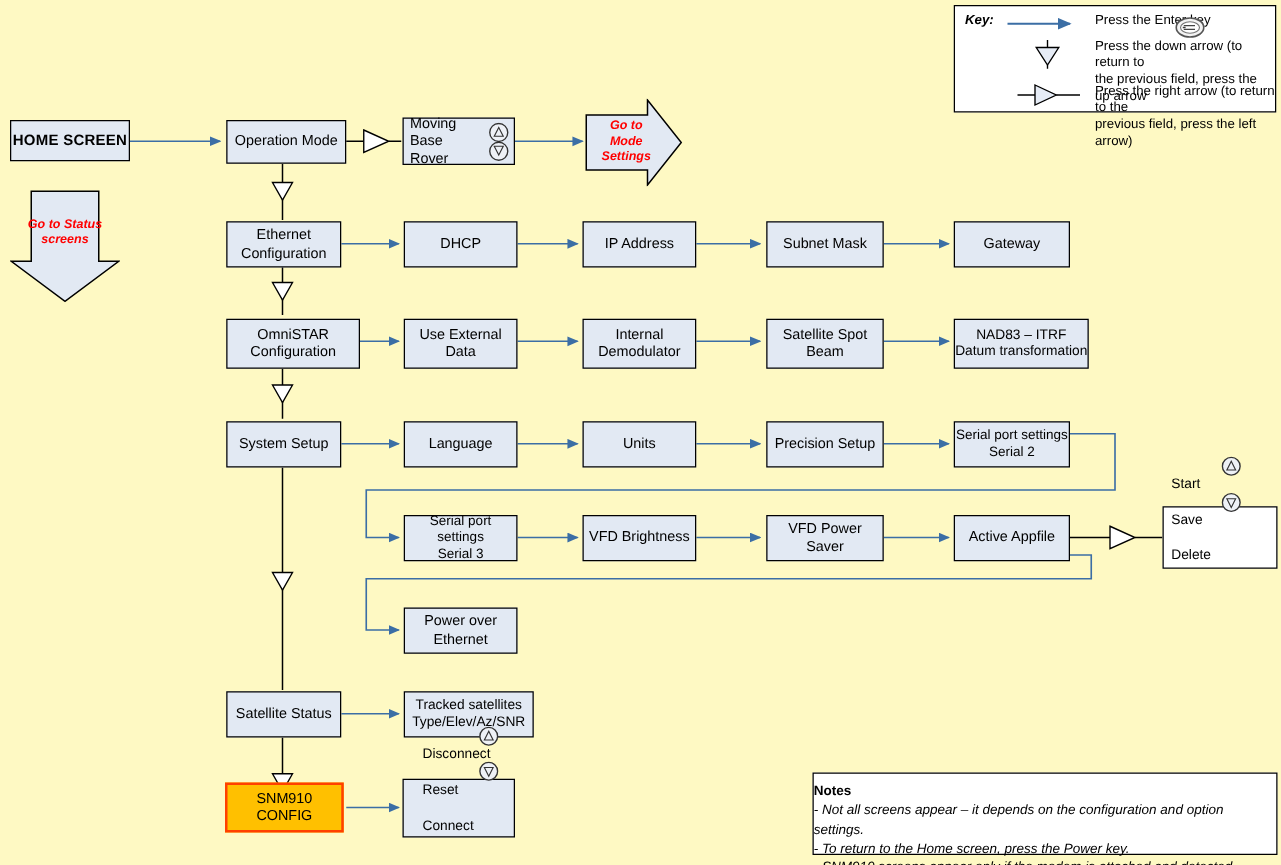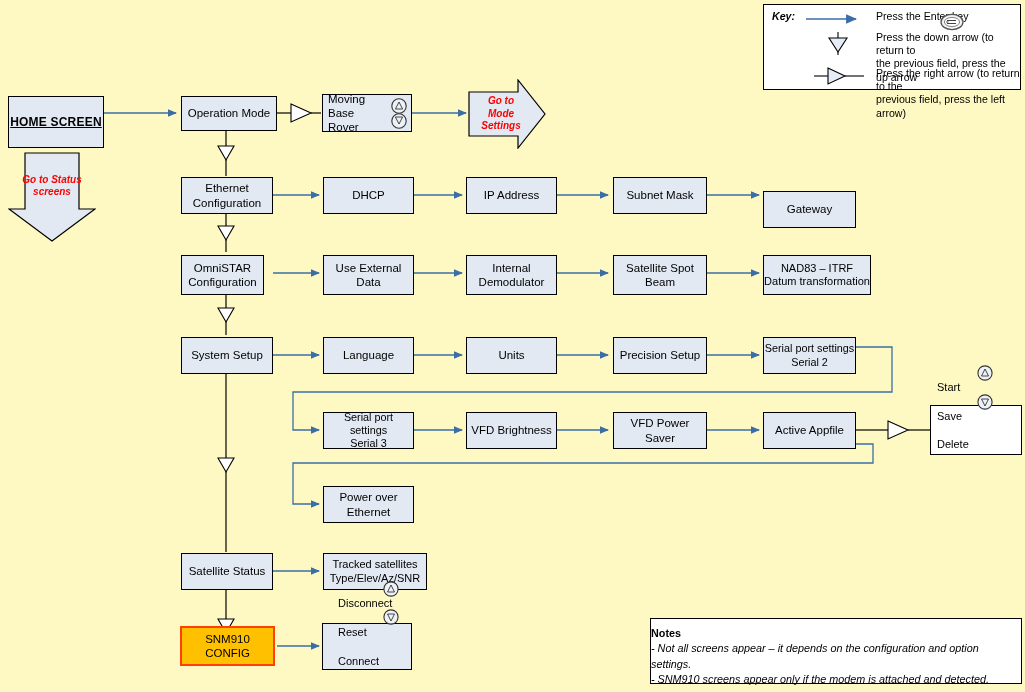--- a/index.html
+++ b/index.html
@@ -210,21 +210,21 @@
 
     <svg style="position:absolute; left:48px; top:61px;" width="56" height="20">
       <path d="M2,10 L16,10" stroke="#000" stroke-width="1.1" fill="none"></path>
       <path d="M16,2 L33,10 L16,18 z" fill="#e6ecf6" stroke="#000" stroke-width="1.1"></path>
       <path d="M33,10 L52,10" stroke="#000" stroke-width="1.1" fill="none"></path>
     </svg>
     <div class="krow" style="left:112px; top:62px; white-space:pre-line;">Press the right arrow (to return to the
 previous field, press the left arrow)</div>
   </div>
 
-  <div class="node home" style="left:8px; top:96px; width:96px; height:52px;text-decoration:underline;">HOME SCREEN</div>
+  <div class="node home" style="left:8px; top:96px; width:96px; height:33px;">HOME SCREEN</div>
 
   <div class="callout" style="left:8px; top:152px; width:88px; height:90px;">
     <svg width="88" height="90" viewBox="0 0 88 90">
       <path d="M17,1 L71,1 L71,57 L87,57 L44,89 L1,57 L17,57 z" fill="#e2e9f3" stroke="#000000" stroke-width="1.2"></path>
     </svg>
     <span class="cl-text" style="margin-top:-22px;">Go to Status
 screens</span>
   </div>
 
   <div class="node" style="left:181px; top:96px; width:96px; height:35px;">Operation Mode</div>
@@ -247,23 +247,23 @@
     <span class="cl-text" style="margin-left:-12px;">Go to
 Mode
 Settings</span>
   </div>
 
   <div class="node" style="left:181px; top:177px; width:92px; height:37px;">Ethernet
 Configuration</div>
   <div class="node" style="left:323px; top:177px; width:91px; height:37px;">DHCP</div>
   <div class="node" style="left:466px; top:177px; width:91px; height:37px;">IP Address</div>
   <div class="node" style="left:613px; top:177px; width:94px; height:37px;">Subnet Mask</div>
-  <div class="node" style="left:763px; top:191px; width:93px; height:37px;">Gateway</div>
-
-  <div class="node" style="left:181px; top:255px; width:83px; height:40px;">OmniSTAR
+  <div class="node" style="left:763px; top:177px; width:93px; height:37px;">Gateway</div>
+
+  <div class="node" style="left:181px; top:255px; width:107px; height:40px;">OmniSTAR
 Configuration</div>
   <div class="node" style="left:323px; top:255px; width:91px; height:40px;">Use External Data</div>
   <div class="node" style="left:466px; top:255px; width:91px; height:40px;">Internal
 Demodulator</div>
   <div class="node" style="left:613px; top:255px; width:94px; height:40px;">Satellite Spot
 Beam</div>
   <div class="node" style="left:763px; top:255px; width:108px; height:40px; font-size:11px;">NAD83 – ITRF
 Datum transformation</div>
 
   <div class="node" style="left:181px; top:337px; width:92px; height:37px;">System Setup</div>
@@ -317,16 +317,17 @@
       <svg style="position:absolute; right:8px; top:27px;" width="16" height="16">
         <circle cx="8" cy="8" r="7.1" fill="#eef1f6" stroke="#333" stroke-width="1.1"></circle>
         <path d="M4.5,5 L11.5,5 L8,12 z" fill="none" stroke="#333" stroke-width="0.9"></path>
       </svg>
     </div>
   </div>
 
   <div class="notesbox" style="left:650px; top:618px; width:372px; height:66px;">
     <div class="notes-title">Notes</div>
     <div class="notes-line">- Not all screens appear – it depends on the configuration and option settings.</div>
+    <div class="notes-line">- To return to the Home screen, press the Power key.</div>
     <div class="notes-line">- SNM910 screens appear only if the modem is attached and detected.</div>
   </div>
 
 </div>
 
 </body></html>

